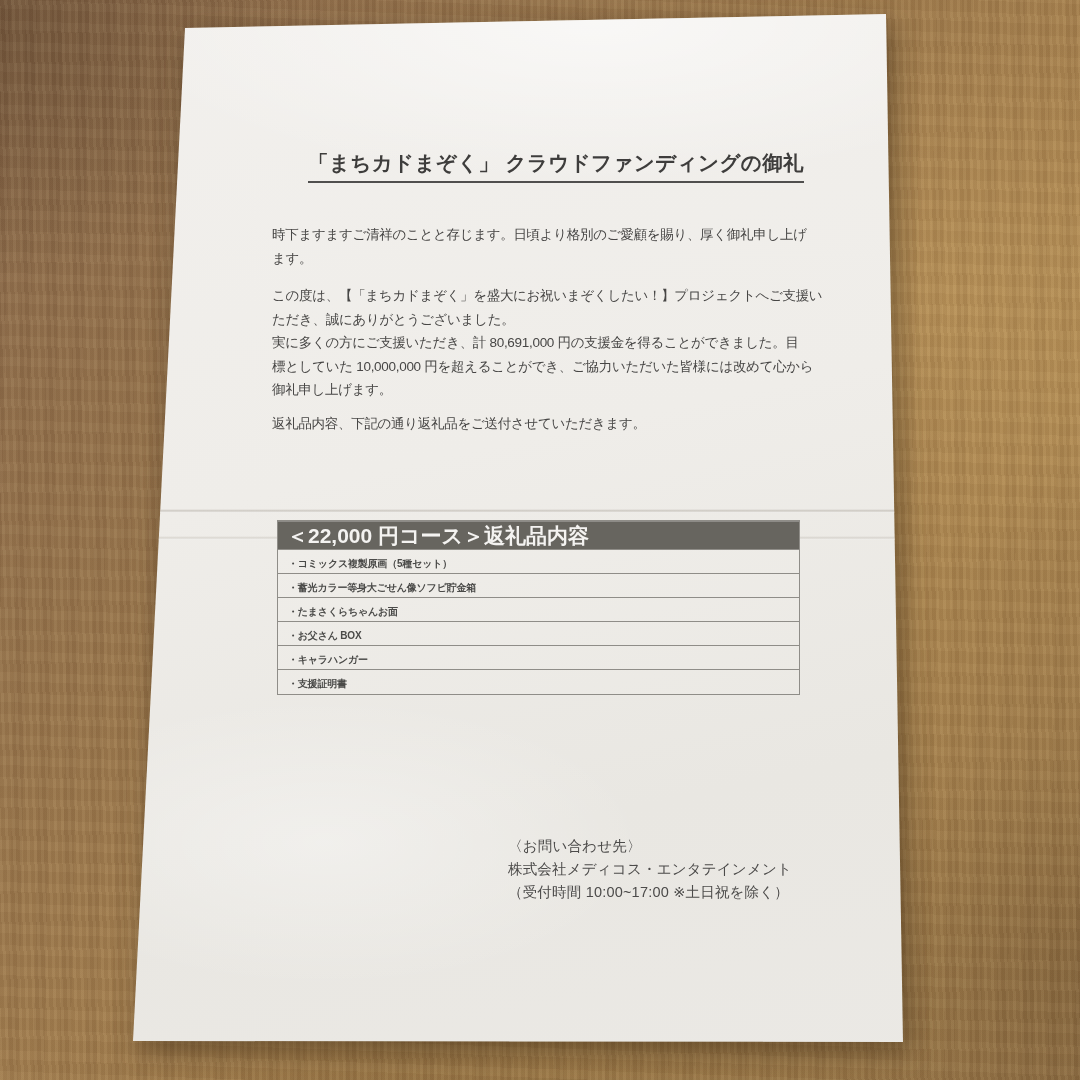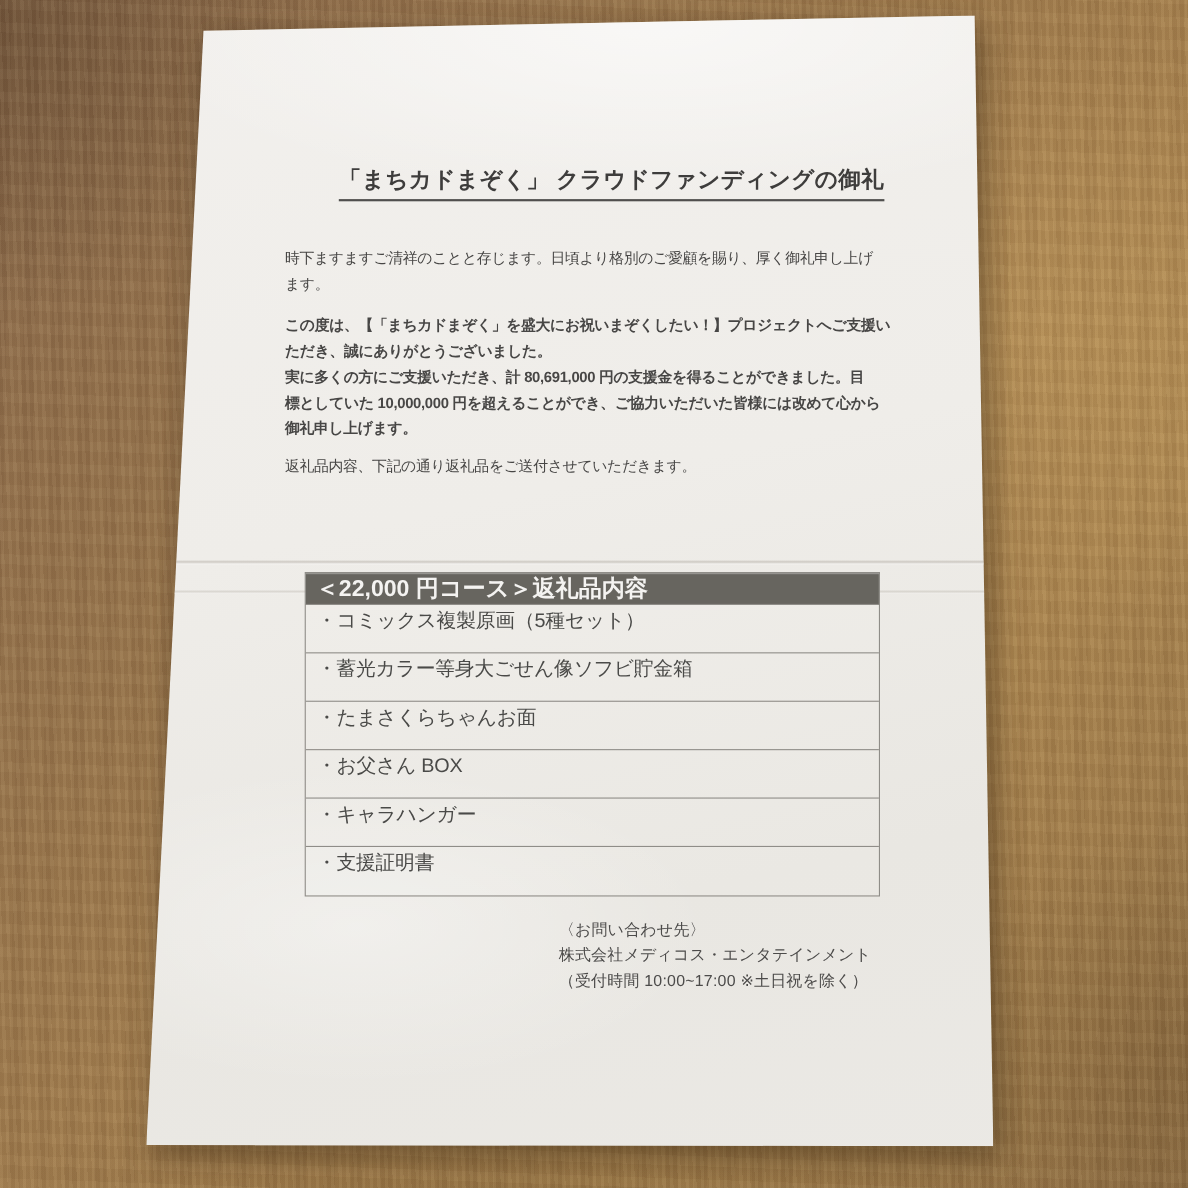--- a/index.html
+++ b/index.html
@@ -73,51 +73,52 @@
   }
   .title-text{
     display:inline-block;
     font-size:20.5px;font-weight:700;color:#3e3d3c;
     letter-spacing:0.4px;
     padding-bottom:4px;
     border-bottom:2px solid #504f4e;
     white-space:nowrap;
   }
   .para{
-    position:absolute;left:259px;z-index:2;
+    position:absolute;left:272px;z-index:2;
     font-size:13.5px;line-height:23.5px;color:var(--ink);
     letter-spacing:-0.3px;
   }
   .para .line{white-space:nowrap;}
   .p1{top:223px;}
-  .p2{top:284px;font-weight:bold;}
+  .p2{top:284px;}
   .p3{top:412px;}
   .p4{top:459px;}
   
   .gift-table{
     position:absolute;left:277px;top:520px;width:523px;z-index:2;
     border:1px solid var(--table-border);
     background:rgba(255,255,255,0.06);
   }
   .gift-header{
     height:29px;line-height:29px;
     background:var(--table-header-bg);
     color:var(--table-header-text);
     font-size:21px;font-weight:700;
     padding-left:9px;letter-spacing:0px;
     white-space:nowrap;overflow:hidden;
     border-bottom:1px solid var(--table-border);
     box-shadow:inset 0 1px 0 rgba(255,255,255,0.25);
   }
   .gift-row{
-    height:44px;line-height:28px;
-    font-size:18px;color:#4a4a48;
+    height:24px;line-height:28px;
+    font-size:10px;color:#4a4a48;
     padding-left:10px;letter-spacing:-0.2px;
     white-space:nowrap;overflow:hidden;
     border-bottom:1px solid var(--table-border);
+    font-weight:bold;
   }
   .gift-row:last-child{border-bottom:none;}
   
   .contact{
     position:absolute;right:288px;top:835px;z-index:2;
     text-align:left;
     font-size:14.5px;line-height:23.2px;color:#4c4b4a;
     letter-spacing:0.2px;
   }
   .contact .line{white-space:nowrap;}

